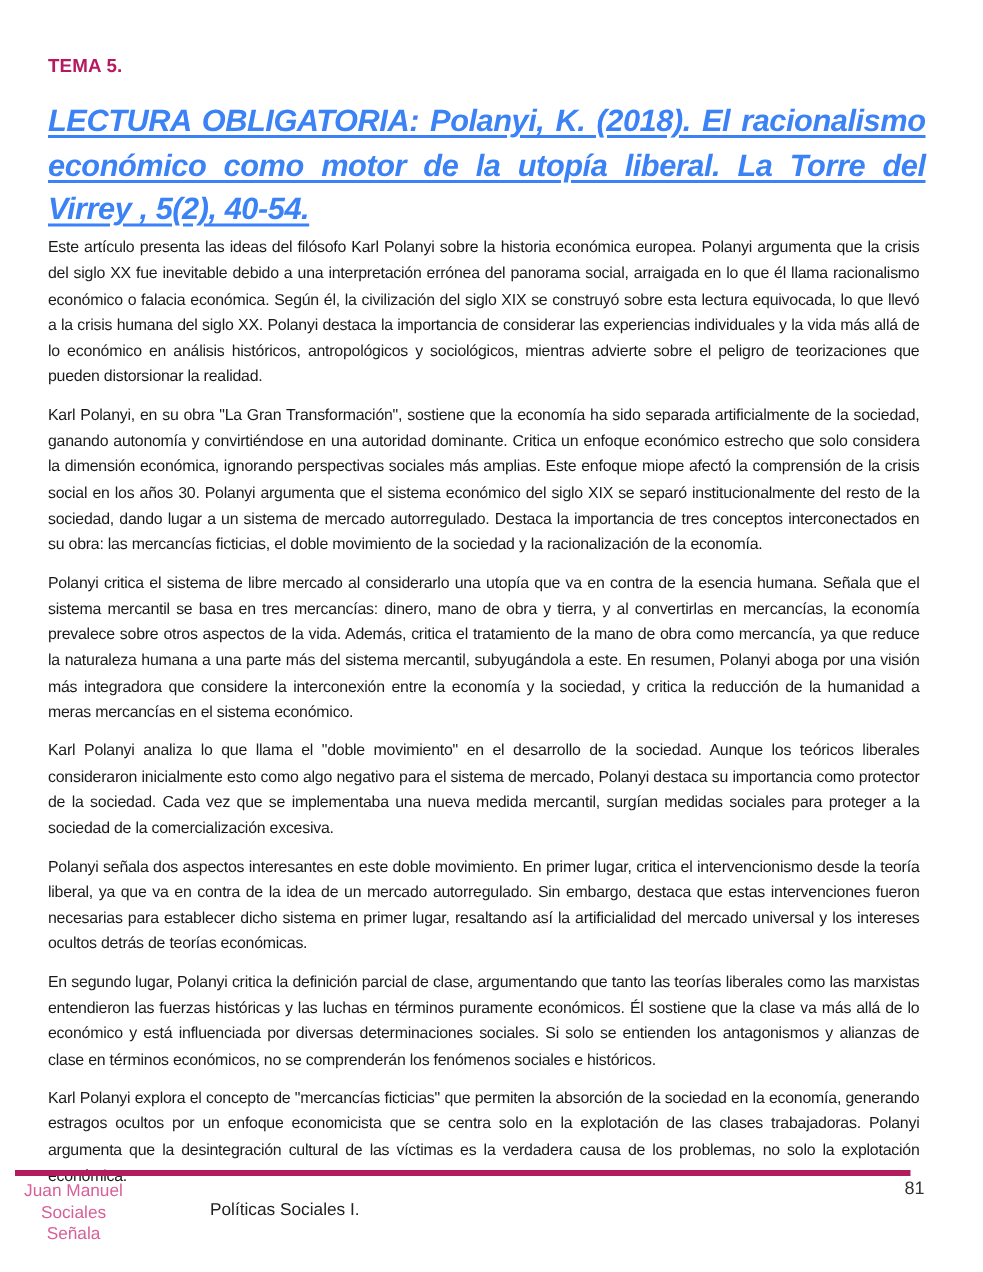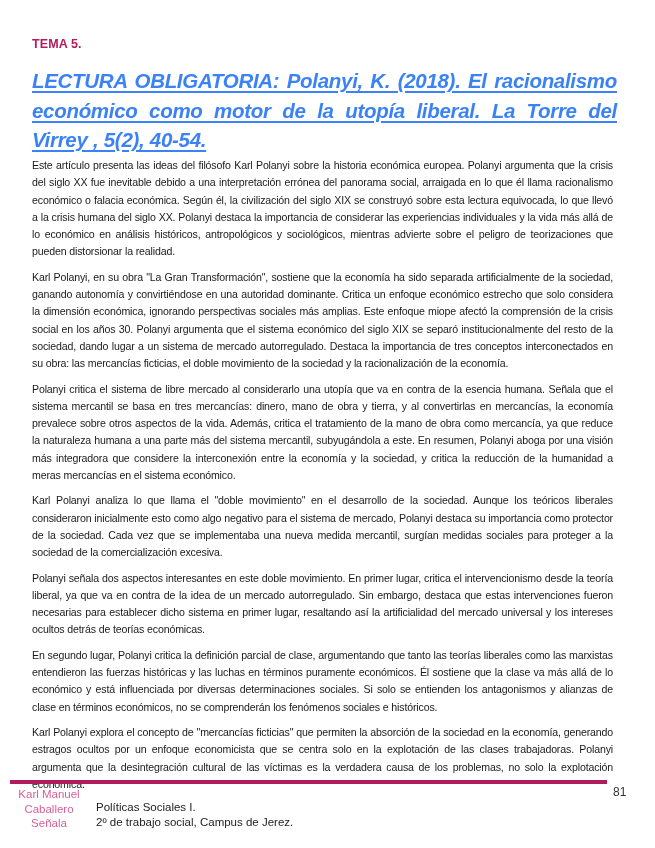--- a/index.html
+++ b/index.html
@@ -71,41 +71,40 @@
       width: 597px;
       height: 4px;
       background: #b01c5c;
     }
     .page-number {
       position: absolute;
       left: 603px;
       top: 785px;
       font-size: 12px;
       color: #333333;
-      margin-left: 10px;
     }
     .author {
       position: absolute;
       left: 14px;
       top: 787px;
       width: 70px;
       text-align: center;
       font-size: 11.5px;
       line-height: 14.5px;
       color: #d8609a;
     }
     .course {
       position: absolute;
       left: 96px;
       top: 800px;
       font-size: 11.5px;
       line-height: 14.5px;
       color: #222222;
     }
-    .course div { white-space: nowrap; }
+    .course div { white-space: nowrap; margin-left: 44px; }
   </style>
 </head>
 <body>
 
 <div class="page">
 
   <div class="tema">TEMA 5.</div>
 
   <div class="title">LECTURA OBLIGATORIA: Polanyi, K. (2018). El racionalismo económico como motor de la utopía liberal. La Torre del Virrey , 5(2), 40-54.</div>
 
@@ -117,23 +116,22 @@
     <p class="para">Polanyi señala dos aspectos interesantes en este doble movimiento. En primer lugar, critica el intervencionismo desde la teoría liberal, ya que va en contra de la idea de un mercado autorregulado. Sin embargo, destaca que estas intervenciones fueron necesarias para establecer dicho sistema en primer lugar, resaltando así la artificialidad del mercado universal y los intereses ocultos detrás de teorías económicas.</p>
     <p class="para">En segundo lugar, Polanyi critica la definición parcial de clase, argumentando que tanto las teorías liberales como las marxistas entendieron las fuerzas históricas y las luchas en términos puramente económicos. Él sostiene que la clase va más allá de lo económico y está influenciada por diversas determinaciones sociales. Si solo se entienden los antagonismos y alianzas de clase en términos económicos, no se comprenderán los fenómenos sociales e históricos.</p>
     <p class="para">Karl Polanyi explora el concepto de "mercancías ficticias" que permiten la absorción de la sociedad en la economía, generando estragos ocultos por un enfoque economicista que se centra solo en la explotación de las clases trabajadoras. Polanyi argumenta que la desintegración cultural de las víctimas es la verdadera causa de los problemas, no solo la explotación económica.</p>
   </div>
 
   <div class="footer-rule"></div>
 
   <div class="page-number">81</div>
 
   <div class="author">
-    <div>Karl Manuel</div>
-    <div>Caballero</div>
+    <div>Juan Manuel</div>
+    <div>Sociales</div>
     <div>Señala</div>
   </div>
 
   <div class="course">
     <div>Políticas Sociales I.</div>
-    <div>2º de trabajo social, Campus de Jerez.</div>
   </div>
 
 </div>
 
 </body></html>

